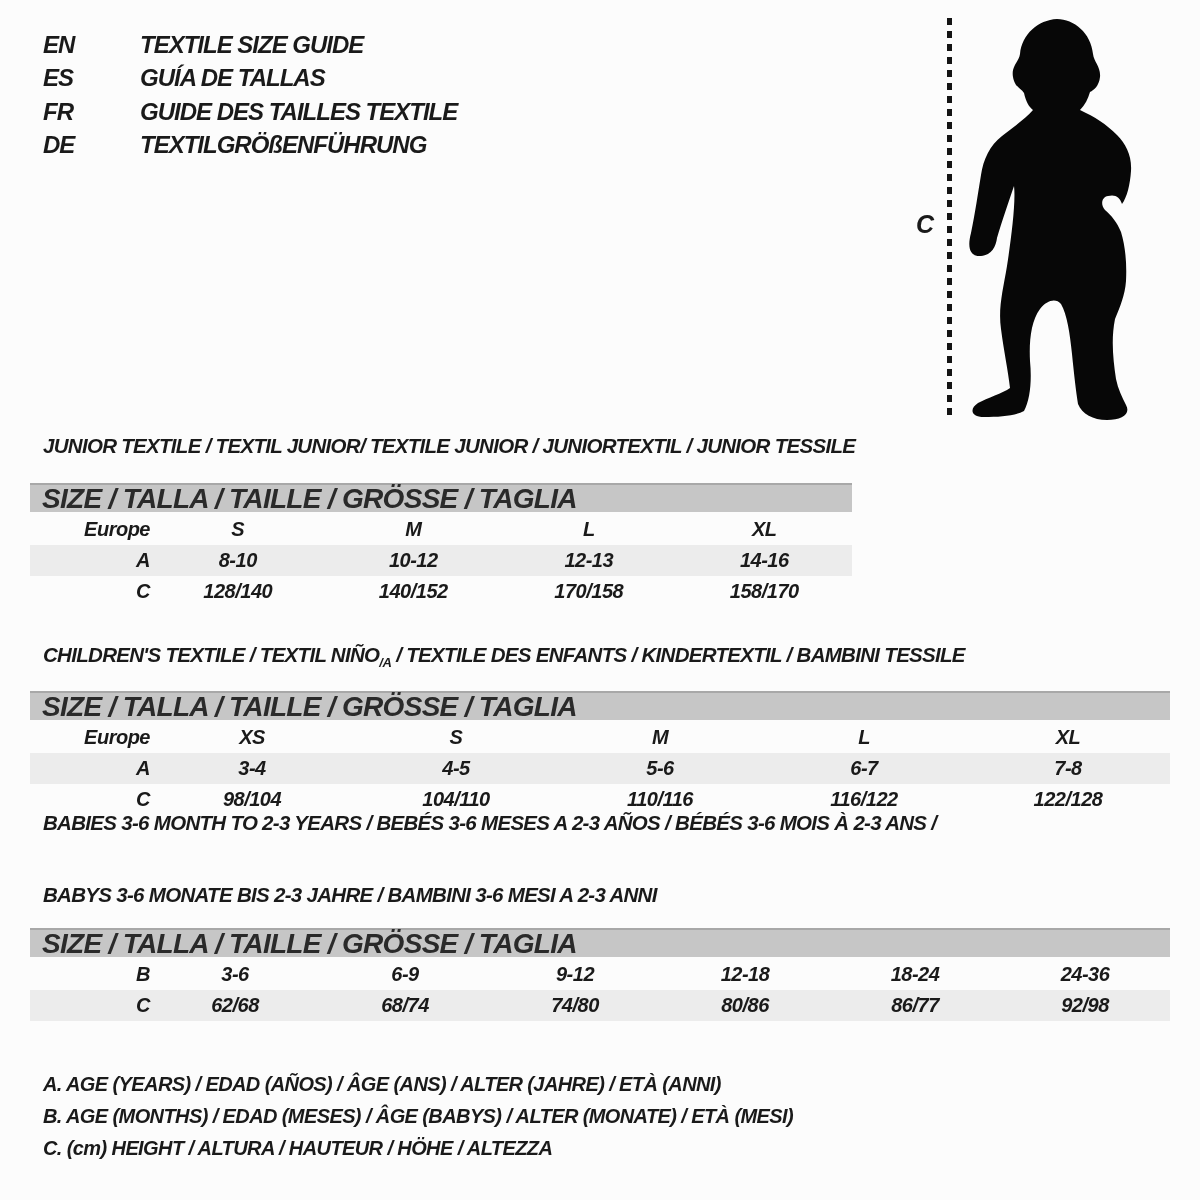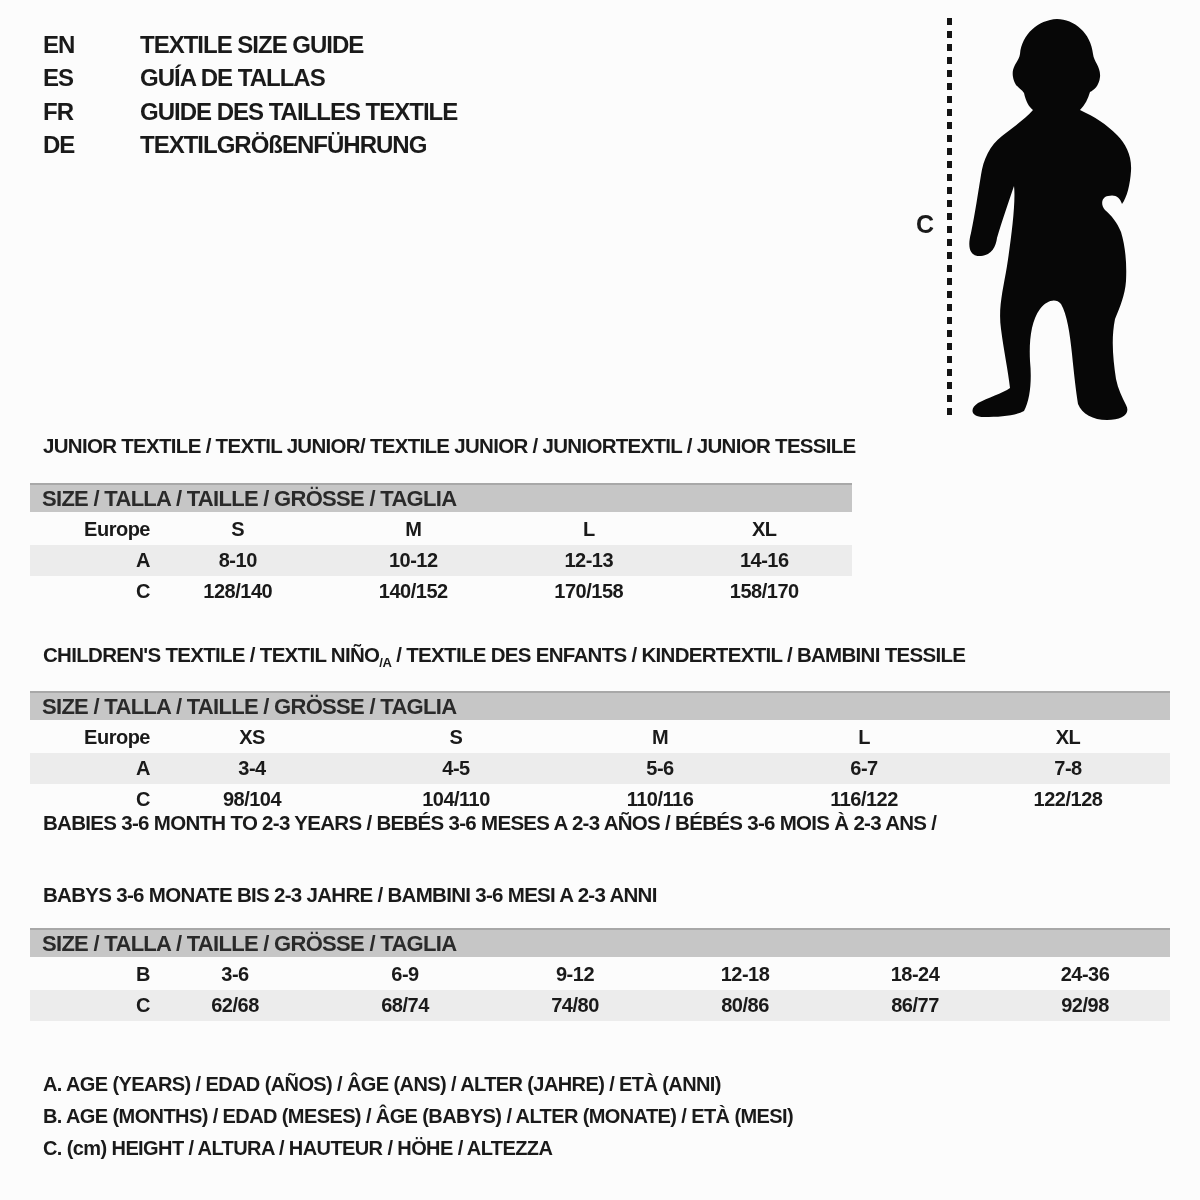--- a/index.html
+++ b/index.html
@@ -1,21 +1,21 @@
 <!DOCTYPE html>
 <html><head>
 <meta charset="utf-8">
 <style>
   * { margin:0; padding:0; box-sizing:border-box; }
   html,body { background:#ffffff; }
   body { font-family:"Liberation Sans", sans-serif; }
   .sheet{
     position:relative; width:1200px; height:1200px;
     background:#fcfcfc; color:#1a1a1a; overflow:hidden;
-    font-weight:700; letter-spacing:-0.5px;
+    font-weight:700; letter-spacing:-0.5px;font-style:italic;
   }
 
   
   .lang-block{ position:absolute; left:43px; top:28px; }
   .lang-row{ display:flex; height:33.5px; align-items:center; font-size:24px; letter-spacing:-1px; }
   .lang-code{ width:73px; }
   .lang-label{ white-space:nowrap;margin-left:24px; }
 
   
   .measure-line{
@@ -27,21 +27,21 @@
 
   
   .sec-title{ position:absolute; left:43px; font-size:20.5px; letter-spacing:-0.7px; white-space:nowrap; }
   .sec-title sub{ font-size:13px; letter-spacing:-0.5px; }
 
   
   .size-table{ position:absolute; left:30px; }
   .size-bar{
     height:29px; background:#c6c6c6; border-top:2px solid #a8a8a8;
     display:flex; align-items:center; padding-left:12px;
-    font-size:22px; letter-spacing:-0.7px; margin-bottom:2px;
+    font-size:28px; letter-spacing:-0.7px; margin-bottom:2px;
     color:#2a2a2a;
   }
   .trow{ display:flex; height:31px; align-items:center; font-size:20px; }
   .trow.shaded{ background:#ececec; }
   .tcell-label{ width:120px; padding-left:12px;text-align:right; }
   .tcell{ flex:1; text-align:center; }
 
   
   .legend{ position:absolute; left:43px; top:1068px; }
   .legend-line{ height:32px; display:flex; align-items:center; font-size:20px; letter-spacing:-0.6px; white-space:nowrap; }

